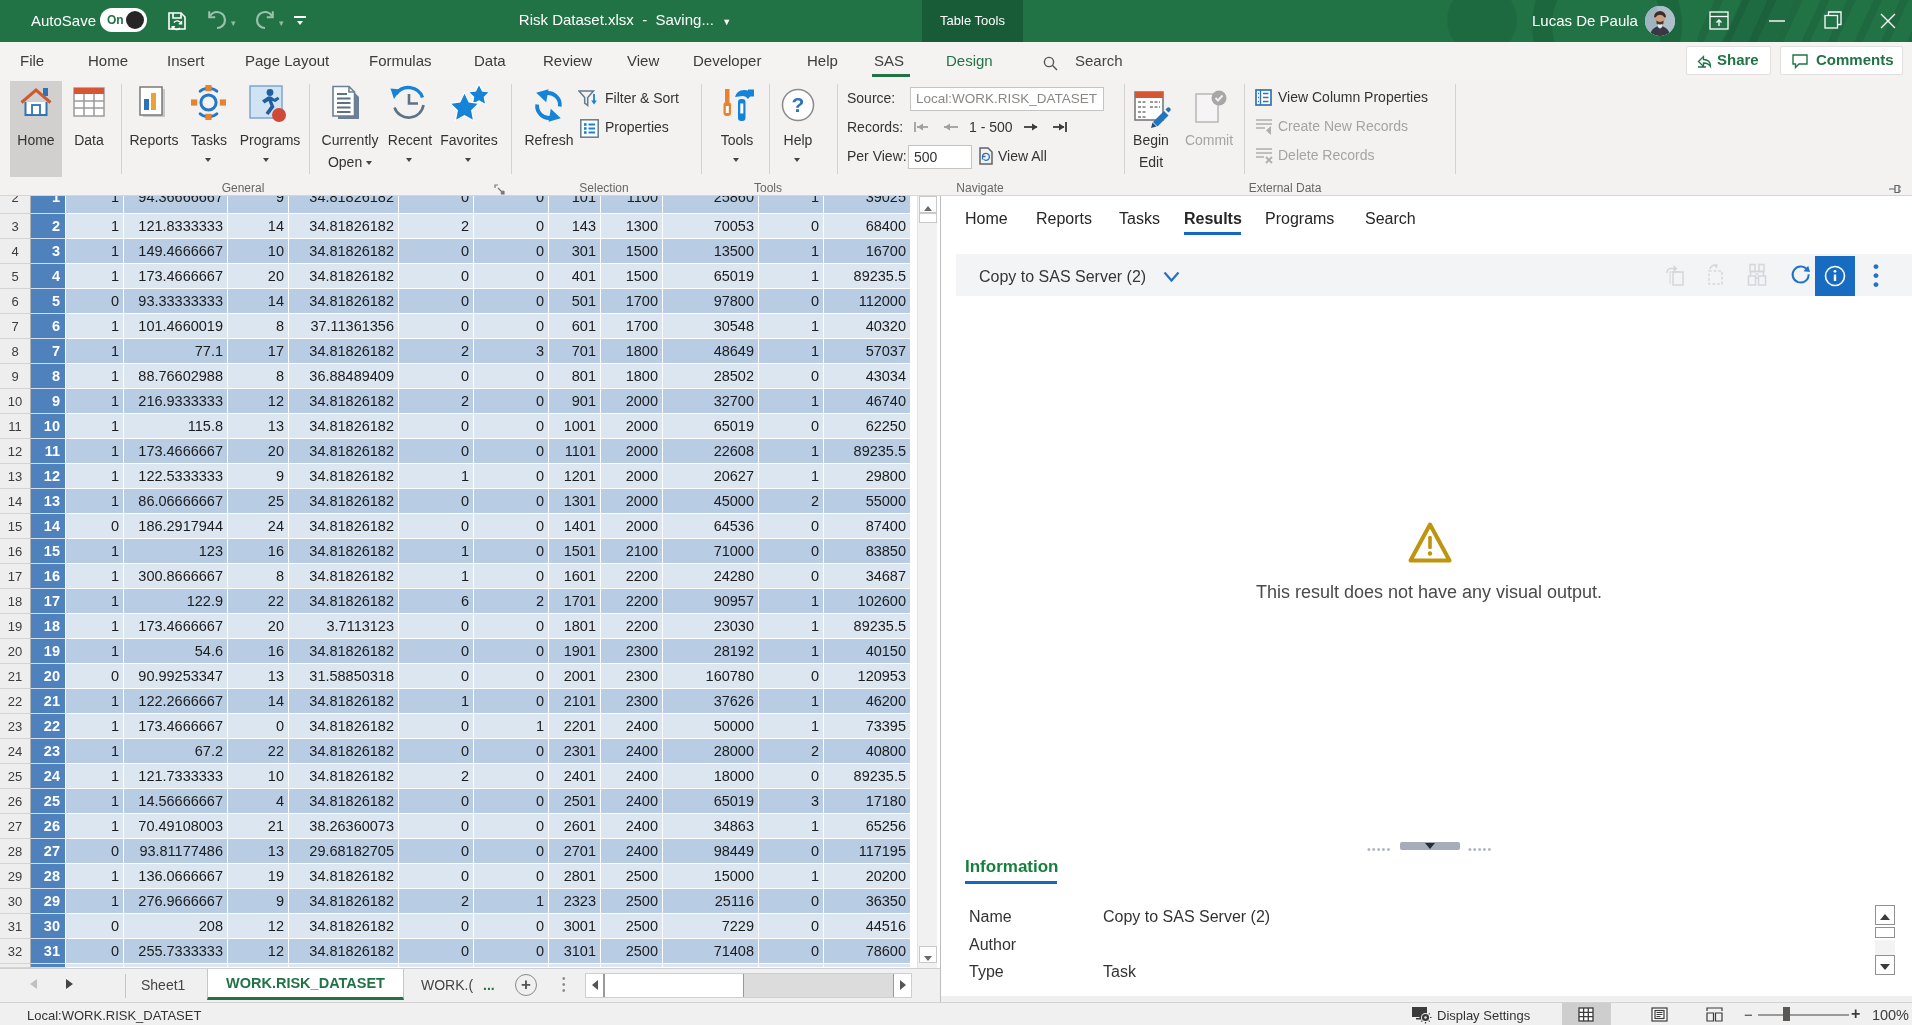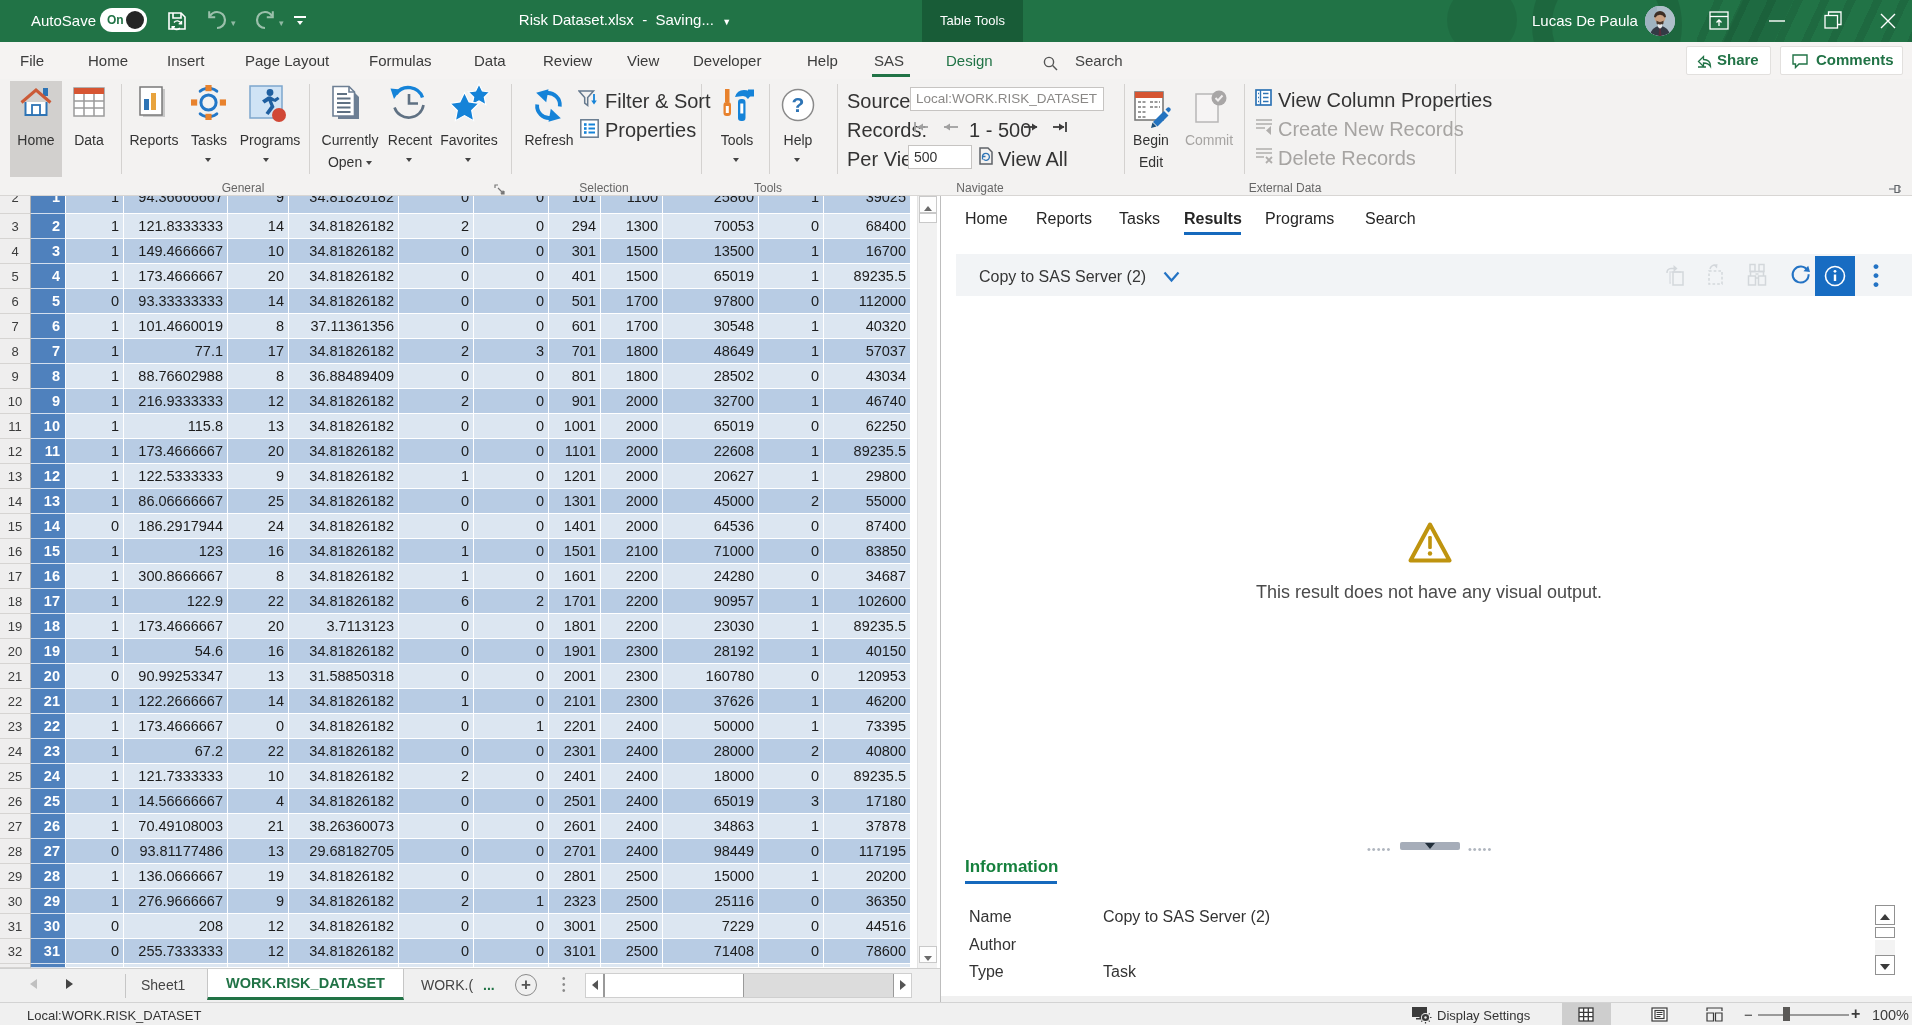--- a/index.html
+++ b/index.html
@@ -24,21 +24,21 @@
 #tabrow { position:absolute; left:0; top:42px; width:1912px; height:37px; background:#f5f3f2; }
 .rtab { position:absolute; top:10px; font-size:15px; color:#3b3b3b; }
 #sas-underline { position:absolute; left:872px; top:32px; width:38px; height:3px; background:#217346; }
 .tbtn { position:absolute; top:4px; height:29px; background:#fff; border:1px solid #e2e0de; border-radius:2px; color:#217346; font-size:15px; font-weight:bold; }
 
 
 #ribbon { position:absolute; left:0; top:79px; width:1912px; height:117px; background:#f3f2f1; border-bottom:1px solid #d8d6d4; overflow:hidden; }
 .rib-sep { position:absolute; top:5px; width:1px; height:90px; background:#d4d2d0; }
 .grp-label { position:absolute; top:103px; font-size:12px; line-height:12px; color:#666; text-align:center; }
 .big-label { position:absolute; font-size:14px; color:#333; text-align:center; }
-.small-item { position:absolute; font-size:20px; color:#333;text-align:center; }
+.small-item { position:absolute; font-size:14px; color:#333;text-align:center; }
 .caret { display:inline-block; width:0; height:0; border-left:3.5px solid transparent; border-right:3.5px solid transparent; border-top:4px solid #444; vertical-align:middle; }
 #home-btn { position:absolute; left:10px; top:2px; width:52px; height:96px; background:#d2d0ce; }
 
 
 #grid { position:absolute; left:0; top:196px; width:937px; height:772px; background:#fff; overflow:hidden; }
 .grow { display:flex; height:25px; }
 .gc { flex:none; font-size:14.5px; color:#1c1c1c; text-align:right; padding-right:4px; line-height:25px; border-right:1px solid #fff; border-bottom:1px solid #fff; overflow:hidden; white-space:nowrap; }
 .rh { flex:none; width:31px; background:#efeeee; color:#3c3c3c; font-size:13px; text-align:center; line-height:25px; border-right:1px solid #b1b1b1; border-bottom:1px solid #d6d4d2; }
 .idc { flex:none; width:35px; background:#4f81bd; color:#fff; font-weight:bold; font-size:14.5px; text-align:right; padding-right:5px; line-height:25px; border-right:1px solid #fff; border-bottom:1px solid rgba(255,255,255,0.75); }
 .dark .gc { background:#b8cce4; }
@@ -384,21 +384,21 @@
         </div>
   <div class="grow lite">
           <div class="rh">3</div>
           <div class="idc">2</div>
           <div class="gc" style="width:58px">1</div>
           <div class="gc" style="width:104px">121.8333333</div>
           <div class="gc" style="width:61px">14</div>
           <div class="gc" style="width:110px">34.81826182</div>
           <div class="gc" style="width:75px">2</div>
           <div class="gc" style="width:75px">0</div>
-          <div class="gc" style="width:52px">294</div>
+          <div class="gc" style="width:52px">143</div>
           <div class="gc" style="width:62px">1300</div>
           <div class="gc" style="width:96px">70053</div>
           <div class="gc" style="width:65px">0</div>
           <div class="gc" style="width:87px">68400</div>
         </div>
   <div class="grow dark">
           <div class="rh">4</div>
           <div class="idc">3</div>
           <div class="gc" style="width:58px">1</div>
           <div class="gc" style="width:104px">149.4666667</div>
@@ -748,21 +748,21 @@
           <div class="gc" style="width:58px">1</div>
           <div class="gc" style="width:104px">70.49108003</div>
           <div class="gc" style="width:61px">21</div>
           <div class="gc" style="width:110px">38.26360073</div>
           <div class="gc" style="width:75px">0</div>
           <div class="gc" style="width:75px">0</div>
           <div class="gc" style="width:52px">2601</div>
           <div class="gc" style="width:62px">2400</div>
           <div class="gc" style="width:96px">34863</div>
           <div class="gc" style="width:65px">1</div>
-          <div class="gc" style="width:87px">37878</div>
+          <div class="gc" style="width:87px">65256</div>
         </div>
   <div class="grow dark">
           <div class="rh">28</div>
           <div class="idc">27</div>
           <div class="gc" style="width:58px">0</div>
           <div class="gc" style="width:104px">93.81177486</div>
           <div class="gc" style="width:61px">13</div>
           <div class="gc" style="width:110px">29.68182705</div>
           <div class="gc" style="width:75px">0</div>
           <div class="gc" style="width:75px">0</div>

